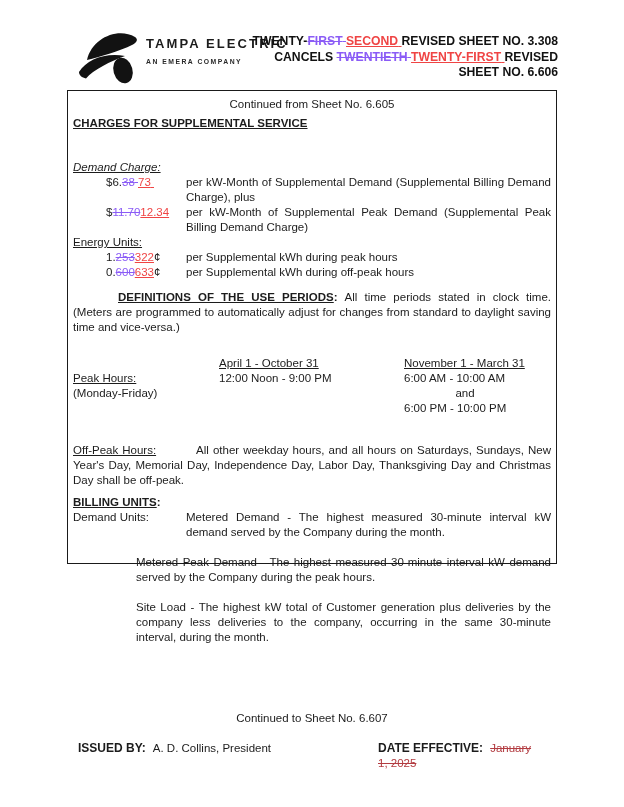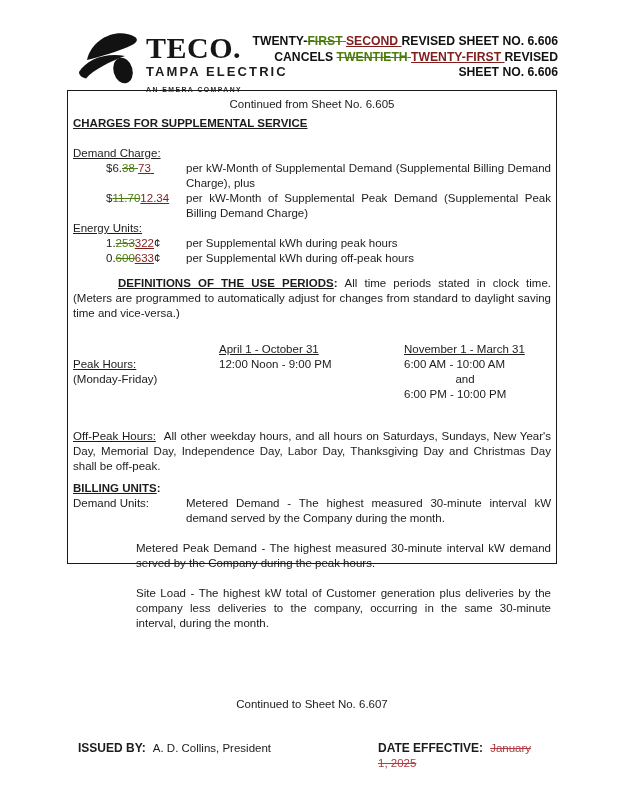--- a/index.html
+++ b/index.html
@@ -4,56 +4,56 @@
 <style>
   html,body { margin:0; padding:0; background:#ffffff; }
   .page {
     position:relative; width:624px; height:807px; background:#ffffff;
     font-family:"Liberation Sans","DejaVu Sans",sans-serif;
     font-size:11.5px; line-height:15px; color:#1c1c1c; overflow:hidden;
   }
   .u { text-decoration:underline; }
   .center { text-align:center; }
   .just { text-align:justify; }
-  .red-del { color:#4d7c0f; text-decoration:line-through;margin-top:28px; }
-  .red-ins { color:#7f1d1d; text-decoration:underline; }
+  .red-del { color:#8b5cf6; text-decoration:line-through;margin-top:28px; }
+  .red-ins { color:#ef4444; text-decoration:underline; }
   .spx::after { content:"\00a0"; }
 
   
   .logo { position:absolute; left:78px; top:26px; display:flex; align-items:flex-start; }
   .logo-mark { width:64px; height:60px; }
   .logo-text { margin-left:4px; padding-top:8px; }
   .brand { font-family:"Liberation Serif","DejaVu Serif",serif; font-weight:bold;
            font-size:30px; line-height:28px; letter-spacing:0.5px; color:#161616; }
   .sub1 { font-size:13px; font-weight:bold; letter-spacing:2.1px; margin-top:2px; color:#1c1c1c; }
   .sub2 { font-size:6.8px; font-weight:bold; letter-spacing:1.5px; margin-top:3px; color:#2a2a2a; }
 
   .sheet-head { position:absolute; top:34px; right:66px; width:330px; text-align:right;
                 font-weight:bold; font-size:12.2px; line-height:15.5px; color:#111; }
 
   
   .sheet-box { position:absolute; left:67px; top:90px; width:490px; height:474px;
                border:1.5px solid #1a1a1a; box-sizing:border-box; padding:5px 5px 0 5px; }
   .continued-from { margin-top:1px; }
   .doc-title { margin-top:4px; font-weight:bold; }
-  .charge-head { margin-top:15px; }
+  .charge-head { margin-top:29px;font-style:italic; }
   .charge-row { display:flex; }
   .charge-row .indent { flex:0 0 33px; }
   .charge-row .val { flex:0 0 80px; white-space:nowrap; }
   .charge-row .desc { flex:1 1 auto; text-align:justify; }
   .defs-para { margin-top:10px; }
   .head-inline { font-weight:bold;padding-left:45px; }
   .colon-gap { margin-right:7px; font-weight:bold; }
   .ptable { margin-top:21px; }
   .prow { display:flex; }
   .pc1 { flex:0 0 146px; }
   .pc2 { flex:0 0 185px; }
   .pc3 { flex:0 0 122px; }
   .offpeak { margin-top:27px; }
-  .offpeak-label { margin-right:8px; }
+  .offpeak-label { margin-right:40px; }
   .billing-head { margin-top:7px; font-weight:bold; }
   .billing-row { display:flex; }
   .billing-row .blabel { flex:0 0 113px; }
   .billing-row .btext { flex:1 1 auto; text-align:justify; }
   .billing-para { margin-top:15px; margin-left:63px; text-align:justify; }
   .continued-to { margin-top:66px; }
 
   
   .footer { position:absolute; left:0; top:741px; width:542px; height:16px; }
   .issued { position:absolute; left:78px; top:0; }
@@ -70,28 +70,27 @@
 
   <div class="logo">
     <span class="logo-mark">
       <svg width="64" height="60" viewBox="0 0 64 60" xmlns="http://www.w3.org/2000/svg">
         <path fill="#121212" d="M9 34 C14 12, 40 1, 57 11 C60 13, 59.5 16, 55 18.5 C40 26, 22 30.5, 9 34 Z"></path>
         <path fill="#121212" d="M1 46 C9 33.5, 27 26.5, 47 30 C33 35, 15 44, 8 52.5 C4 51.5, 1 49.5, 1 46 Z"></path>
         <ellipse fill="#121212" cx="45" cy="44.5" rx="9.5" ry="13" transform="rotate(-16 45 44.5)"></ellipse>
       </svg>
     </span>
     <span class="logo-text">
-      <div class="brand">TECO.</div>
       <div class="sub1">TAMPA ELECTRIC</div>
       <div class="sub2">AN EMERA COMPANY</div>
     </span>
   </div>
 
   <div class="sheet-head">
-    <div><span>TWENTY-</span><span class="red-del spx">FIRST</span><span class="red-ins spx">SECOND</span><span>REVISED SHEET NO. 6.606</span></div>
+    <div><span>TWENTY-</span><span class="red-del spx">FIRST</span><span class="red-ins spx">SECOND</span><span>REVISED SHEET NO. 3.308</span></div>
     <div><span>CANCELS </span><span class="red-del spx">TWENTIETH</span><span class="red-ins spx">TWENTY-FIRST</span><span>REVISED</span></div>
     <div>SHEET NO. 6.606</div>
   </div>
 
   <div class="sheet-box">
 
     <div class="continued-from center">Continued from Sheet No. 6.605</div>
 
     <div class="doc-title"><span class="u">CHARGES FOR SUPPLEMENTAL SERVICE</span></div>
 

